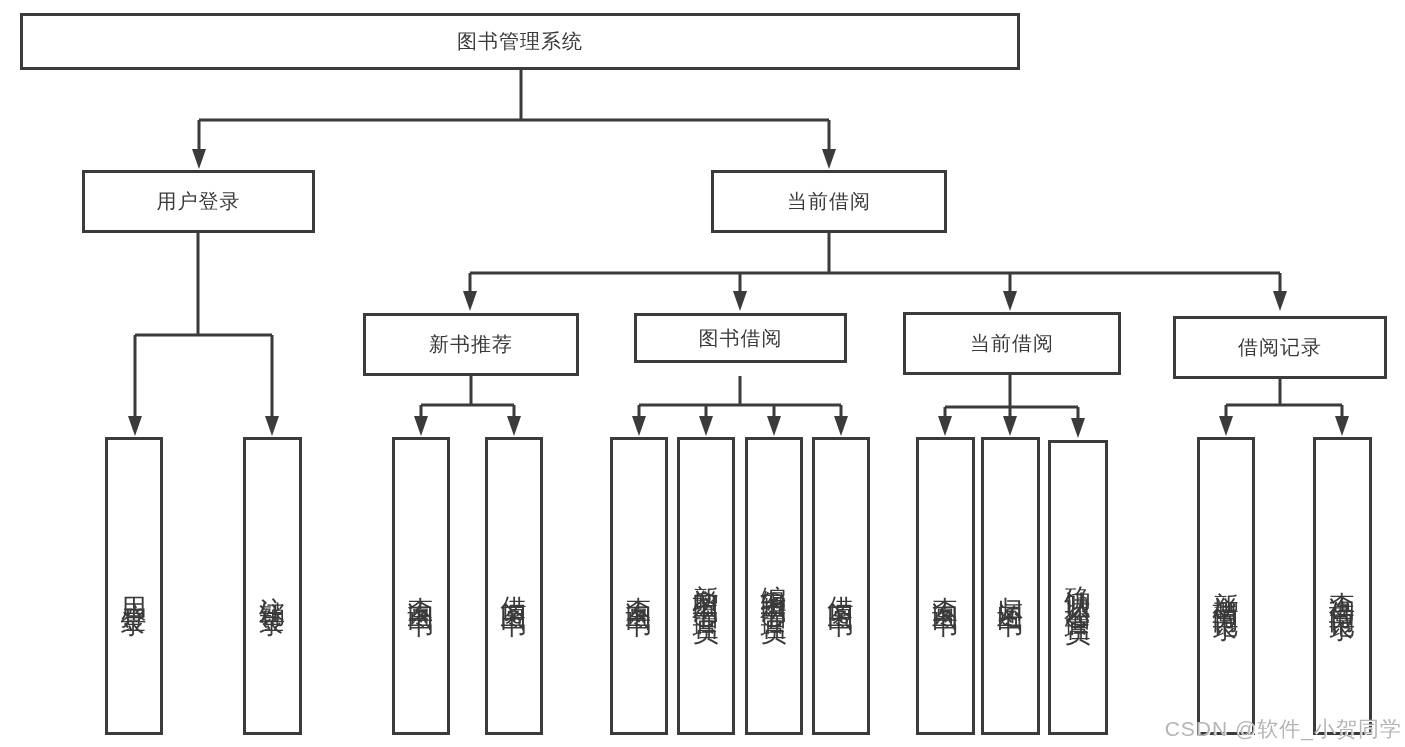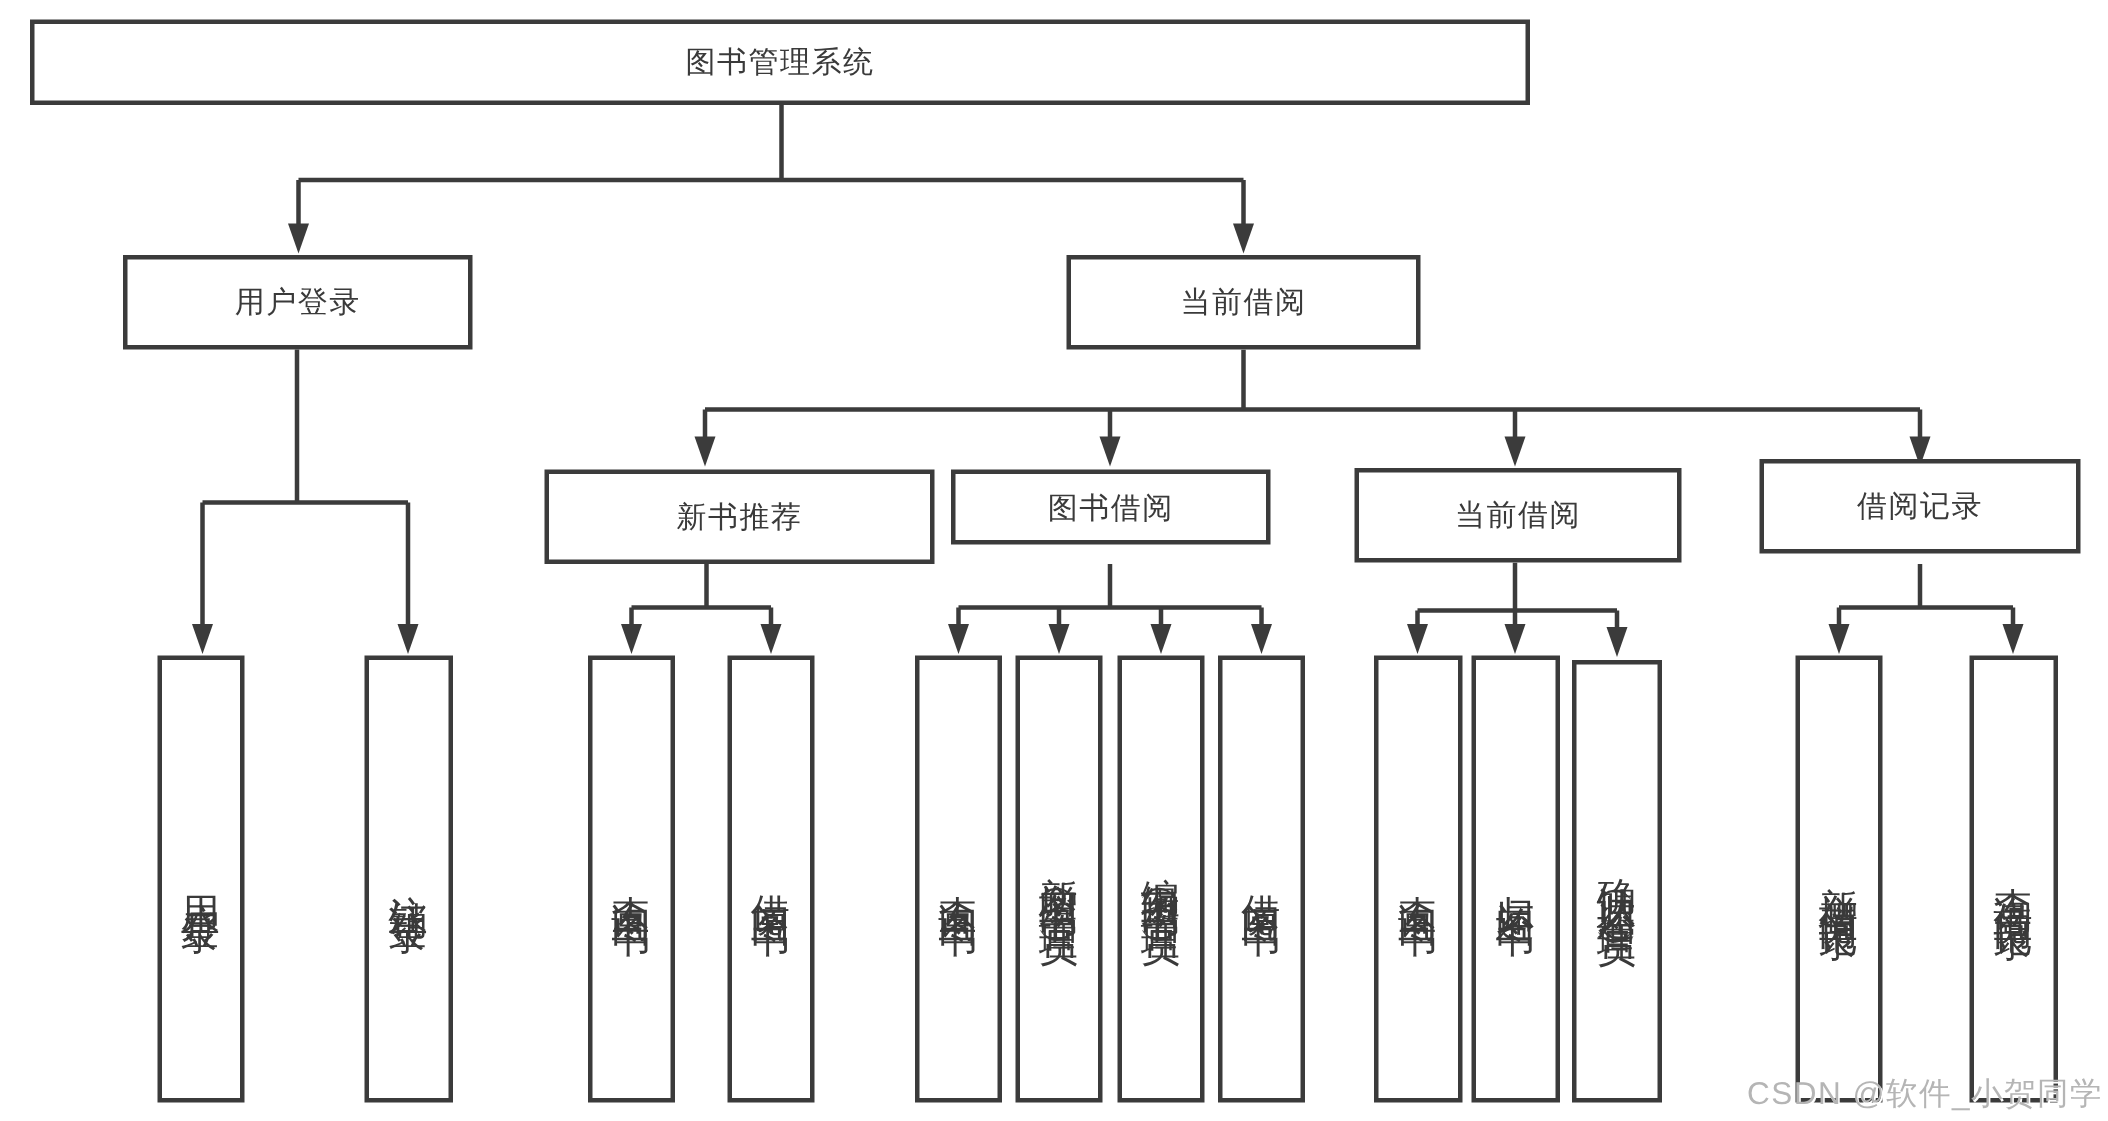--- a/index.html
+++ b/index.html
@@ -125,30 +125,30 @@
     <span class="lbl">图书管理系统</span>
   </div>
 
   <div class="node box-h" style="left:82px;top:170px;width:233px;height:63px">
     <span class="lbl">用户登录</span>
   </div>
   <div class="node box-h" style="left:711px;top:170px;width:236px;height:63px">
     <span class="lbl">当前借阅</span>
   </div>
 
-  <div class="node box-h" style="left:363px;top:313px;width:260px;height:63px">
+  <div class="node box-h" style="left:363px;top:313px;width:216px;height:63px">
     <span class="lbl">新书推荐</span>
   </div>
   <div class="node box-h" style="left:634px;top:313px;width:213px;height:50px">
     <span class="lbl">图书借阅</span>
   </div>
   <div class="node box-h" style="left:903px;top:312px;width:218px;height:63px">
     <span class="lbl">当前借阅</span>
   </div>
-  <div class="node box-h" style="left:1173px;top:306px;width:214px;height:63px">
+  <div class="node box-h" style="left:1173px;top:316px;width:214px;height:63px">
     <span class="lbl">借阅记录</span>
   </div>
 
   <div class="node box-v" style="left:105px;top:437px;width:58px;height:298px">
     <span class="lbl">用户登录</span>
   </div>
   <div class="node box-v" style="left:243px;top:437px;width:59px;height:298px">
     <span class="lbl">注销登录</span>
   </div>
 

